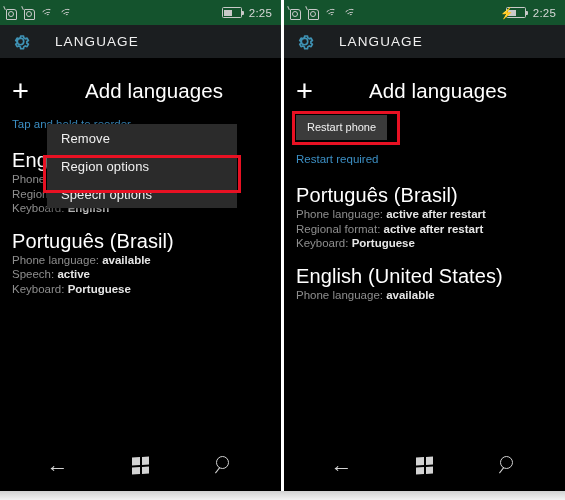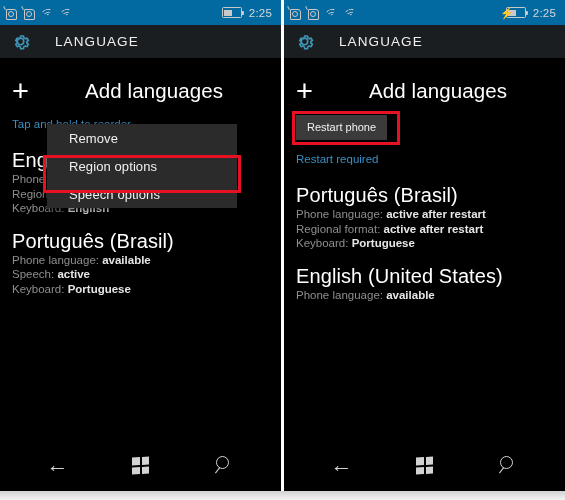--- a/index.html
+++ b/index.html
@@ -33,21 +33,21 @@
   .divider {
     flex: 0 0 auto;
     width: 3px;
     height: 491px;
     background: #ffffff;
   }
 
   
   .statusbar {
     height: 25px;
-    background: #0369a1;
+    background: #14532d;
     display: flex;
     align-items: center;
     padding: 0 8px 0 4px;
     position: relative;
   }
   .sb-left { display: flex; align-items: center; gap: 5px; }
   .sb-right {
     position: absolute;
     right: 9px; top: 0;
     height: 25px;
@@ -237,21 +237,21 @@
     top: 66px;
     width: 190px;
     background: #2b2b2b;
     box-shadow: 0 2px 7px rgba(0,0,0,.65);
     z-index: 20;
   }
   .ctx-item {
     height: 28px;
     display: flex;
     align-items: center;
-    padding-left: 22px;
+    padding-left: 14px;
     color: #f0f0f0;
     font-size: 13px;
     font-weight: 400;
     letter-spacing: .1px;
   }
   .ctx-item.selected { background: #333333; }
   .ctx-hl {
     position: absolute;
     left: -4px;
     top: 31px;

